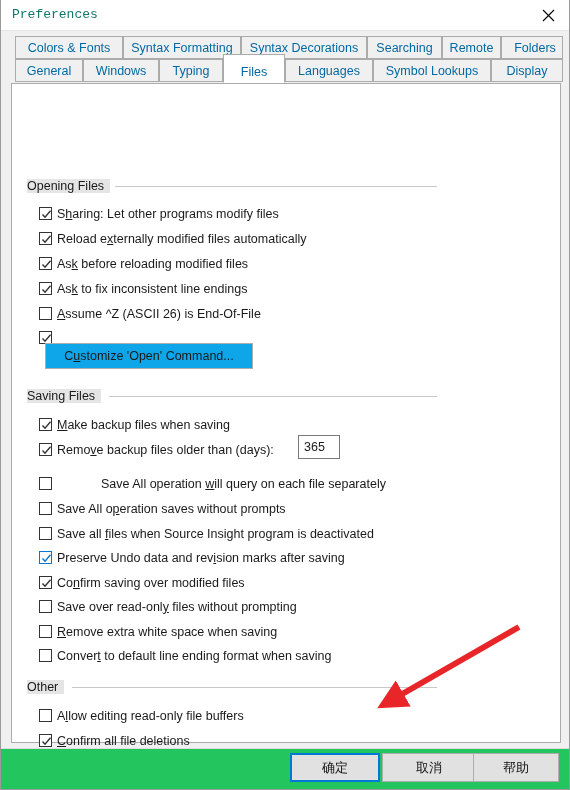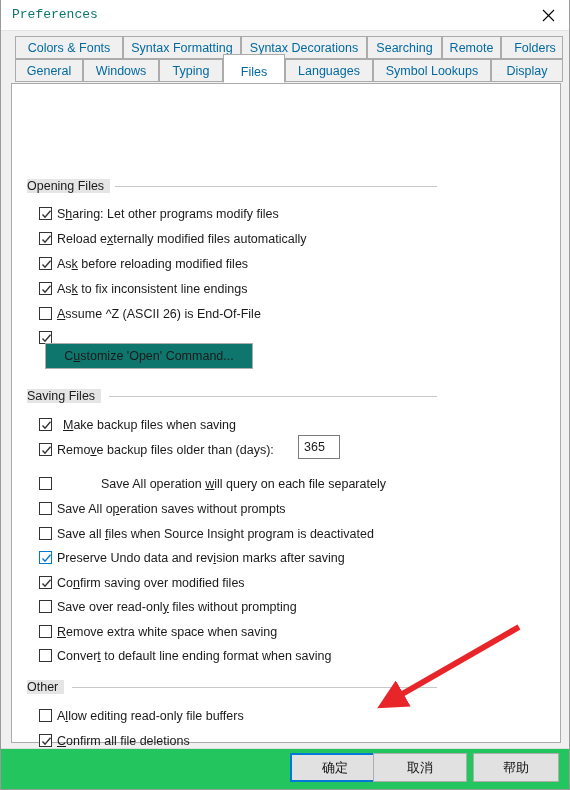--- a/index.html
+++ b/index.html
@@ -117,21 +117,21 @@
     margin-right: 5px;
   }
   .cbox.focused { border-color: #0078d7; }
   .cbox svg { position: absolute; left: 0; top: 0; }
   .cblabel { font-size: 12.5px; color: #1a1a1a; }
   .acc { text-decoration: underline; }
 
   
   .pushbtn {
     position: absolute;
-    background: #0f766e;
+    background: #0ea5e9;
     border: 1px solid #adadad;
     font-size: 12.5px;
     color: #1a1a1a;
     display: flex; align-items: center; justify-content: center;
     white-space: nowrap;
     cursor: default;
   }
 
   
   .textfield {
@@ -307,21 +307,21 @@
         </div>
         <div class="cbrow" style="top: 244px;">
           <span class="cbox">
             <svg width="11" height="11" viewBox="0 0 11 11" aria-hidden="true" style="left:1px;top:1px;">
               <polyline points="1.5,5.5 4,8.2 9.5,1.8" fill="none" stroke="#333333" stroke-width="1.4"></polyline>
             </svg>
           </span>
         </div>
       </div>
     <div id="cb-saving-top">
-        <div class="cbrow" style="top: 331px; gap: 6px;">
+        <div class="cbrow" style="top: 331px;">
           <span class="cbox">
             <svg width="11" height="11" viewBox="0 0 11 11" aria-hidden="true" style="left:1px;top:1px;">
               <polyline points="1.5,5.5 4,8.2 9.5,1.8" fill="none" stroke="#333333" stroke-width="1.4"></polyline>
             </svg>
           </span>
           <span class="cblabel"><span class="acc">M</span>ake backup files when saving</span>
         </div>
         <div class="cbrow" style="top: 356px;">
           <span class="cbox">
             <svg width="11" height="11" viewBox="0 0 11 11" aria-hidden="true" style="left:1px;top:1px;">
@@ -403,21 +403,21 @@
         </svg>
       </span>
     </div>
 
   </div>
 
   <div id="footer">
       <div class="footbtn default" style="left: 289px; width: 90px;">
         <span>确定</span>
       </div>
-      <div class="footbtn" style="left: 372px; width: 94px;">
+      <div class="footbtn" style="left: 381px; width: 94px;">
         <span>取消</span>
       </div>
       <div class="footbtn" style="left: 472px; width: 86px;">
         <span>帮助</span>
       </div>
     </div>
 
   <svg id="annotation" viewBox="0 0 570 790">
     <defs>
       <marker id="arrowhead" markerWidth="5" markerHeight="5" refX="1.2" refY="2.5" orient="auto">

